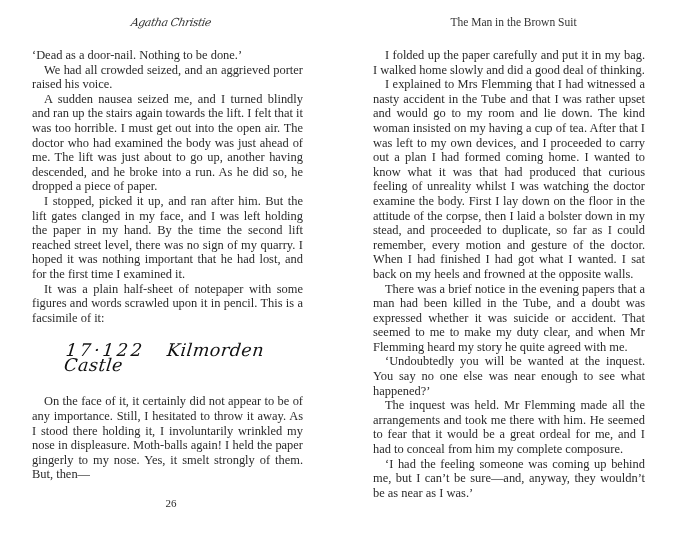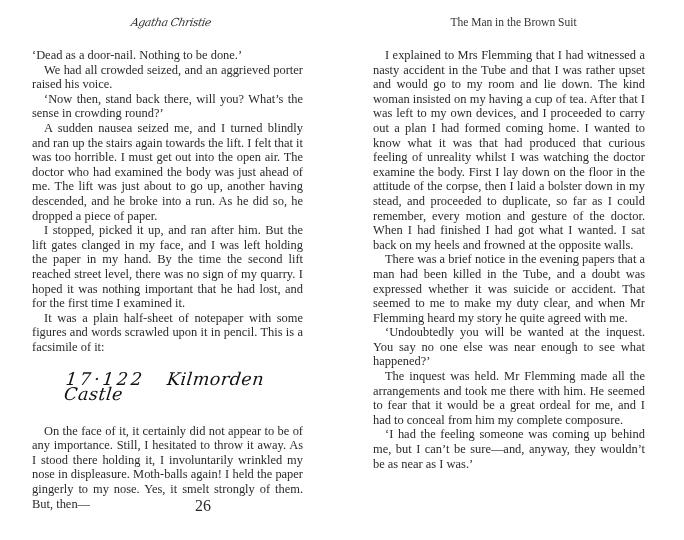--- a/index.html
+++ b/index.html
@@ -27,52 +27,52 @@
   .page.right .text { left: 31px; width: 272px; }
   .text p { margin: 0; text-indent: 12px; }
   .text p.noindent { text-indent: 0; }
   .facsimile {
     margin: 18px 0 22px 0; padding-left: 33px;
     font-family: "DejaVu Serif", serif; font-style: italic; font-size: 17.5px; color: #111;
     letter-spacing: 0.5px; transform: skewX(-6deg);
   }
   .facsimile .num { letter-spacing: 3px; margin-right: 22px; }
   .folio {
-    position: absolute; top: 497px; left: 0; right: 0; text-align: center; font-size: 16px; padding-left: 32px;
+    position: absolute; top: 497px; left: 0; right: 0; text-align: center; font-size: 11px;
   }
   .page.left .folio { left: 0; width: 342px; }
   .page.right .folio { left: 0; width: 327px; }
 </style>
 </head>
 <body>
 
 <div class="spread">
 
   <div class="page left">
     <div class="running-head">
       <span class="sig">Agatha Christie</span>
     </div>
     <div class="text">
       <p class="noindent">‘Dead as a door-nail. Nothing to be done.’</p>
       <p>We had all crowded seized, and an aggrieved porter raised his voice.</p>
-      <p>‘Now then, stand back there, will you? What’s the sense in crowding round?’</p>
       <p>A sudden nausea seized me, and I turned blindly and ran up the stairs again towards the lift. I felt that it was too horrible. I must get out into the open air. The doctor who had examined the body was just ahead of me. The lift was just about to go up, another having descended, and he broke into a run. As he did so, he dropped a piece of paper.</p>
       <p>I stopped, picked it up, and ran after him. But the lift gates clanged in my face, and I was left holding the paper in my hand. By the time the second lift reached street level, there was no sign of my quarry. I hoped it was nothing important that he had lost, and for the first time I examined it.</p>
       <p>It was a plain half-sheet of notepaper with some figures and words scrawled upon it in pencil. This is a facsimile of it:</p>
       <div class="facsimile">
         <span class="num">17·122</span><span>Kilmorden Castle</span>
       </div>
       <p>On the face of it, it certainly did not appear to be of any importance. Still, I hesitated to throw it away. As I stood there holding it, I involuntarily wrinkled my nose in displeasure. Moth-balls again! I held the paper gingerly to my nose. Yes, it smelt strongly of them. But, then—</p>
     </div>
     <div class="folio">26</div>
   </div>
 
   <div class="page right">
     <div class="running-head">The Man in the Brown Suit</div>
     <div class="text">
+      <p>I folded up the paper carefully and put it in my bag. I walked home slowly and did a good deal of thinking.</p>
       <p>I explained to Mrs Flemming that I had witnessed a nasty accident in the Tube and that I was rather upset and would go to my room and lie down. The kind woman insisted on my having a cup of tea. After that I was left to my own devices, and I proceeded to carry out a plan I had formed coming home. I wanted to know what it was that had produced that curious feeling of unreality whilst I was watching the doctor examine the body. First I lay down on the floor in the attitude of the corpse, then I laid a bolster down in my stead, and proceeded to duplicate, so far as I could remember, every motion and gesture of the doctor. When I had finished I had got what I wanted. I sat back on my heels and frowned at the opposite walls.</p>
       <p>There was a brief notice in the evening papers that a man had been killed in the Tube, and a doubt was expressed whether it was suicide or accident. That seemed to me to make my duty clear, and when Mr Flemming heard my story he quite agreed with me.</p>
       <p>‘Undoubtedly you will be wanted at the inquest. You say no one else was near enough to see what happened?’</p>
       <p>The inquest was held. Mr Flemming made all the arrange­ments and took me there with him. He seemed to fear that it would be a great ordeal for me, and I had to conceal from him my complete composure.</p>
       <p>‘I had the feeling someone was coming up behind me, but I can’t be sure—and, anyway, they wouldn’t be as near as I was.’</p>
     </div>
   </div>
 
 </div>
 

